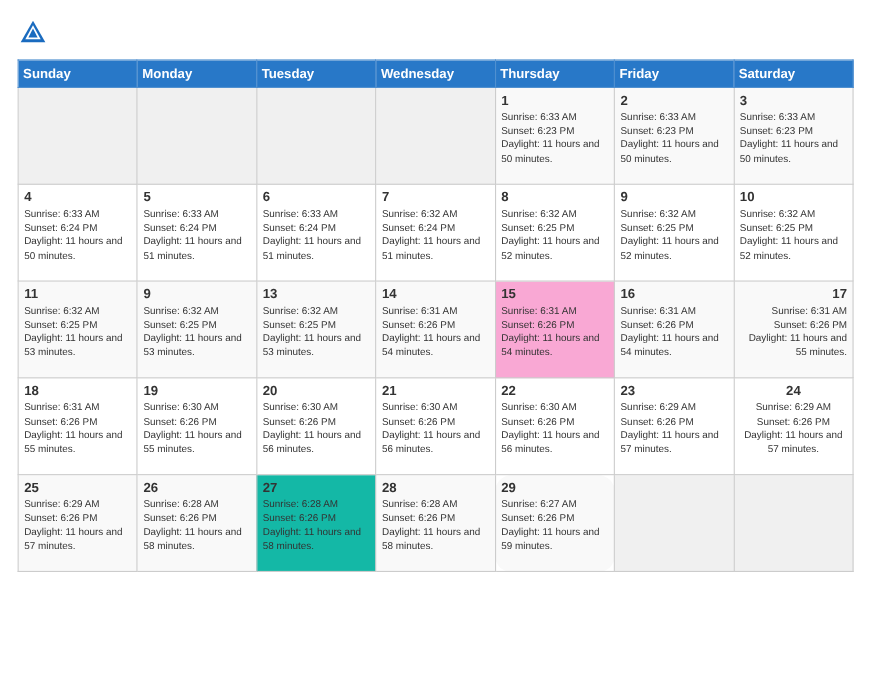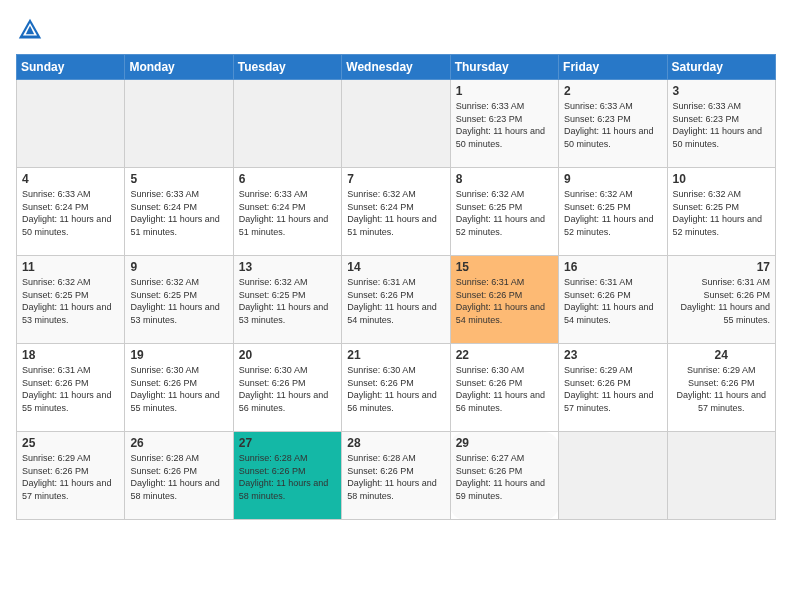--- a/index.html
+++ b/index.html
@@ -236,21 +236,21 @@
 Daylight: 11 hours
 and 53 minutes.</div>
           </td>
           <td style="background: rgb(249, 249, 249);">
             <span class="day-num">14</span>
             <div class="day-info">Sunrise: 6:31 AM
 Sunset: 6:26 PM
 Daylight: 11 hours
 and 54 minutes.</div>
           </td>
-          <td style="background: #fdba74;">
+          <td style="background: #f9a8d4;">
             <span class="day-num">15</span>
             <div class="day-info">Sunrise: 6:31 AM
 Sunset: 6:26 PM
 Daylight: 11 hours
 and 54 minutes.</div>
           </td>
           <td style="background: rgb(249, 249, 249); margin-left: 28px;">
             <span class="day-num">16</span>
             <div class="day-info">Sunrise: 6:31 AM
 Sunset: 6:26 PM

